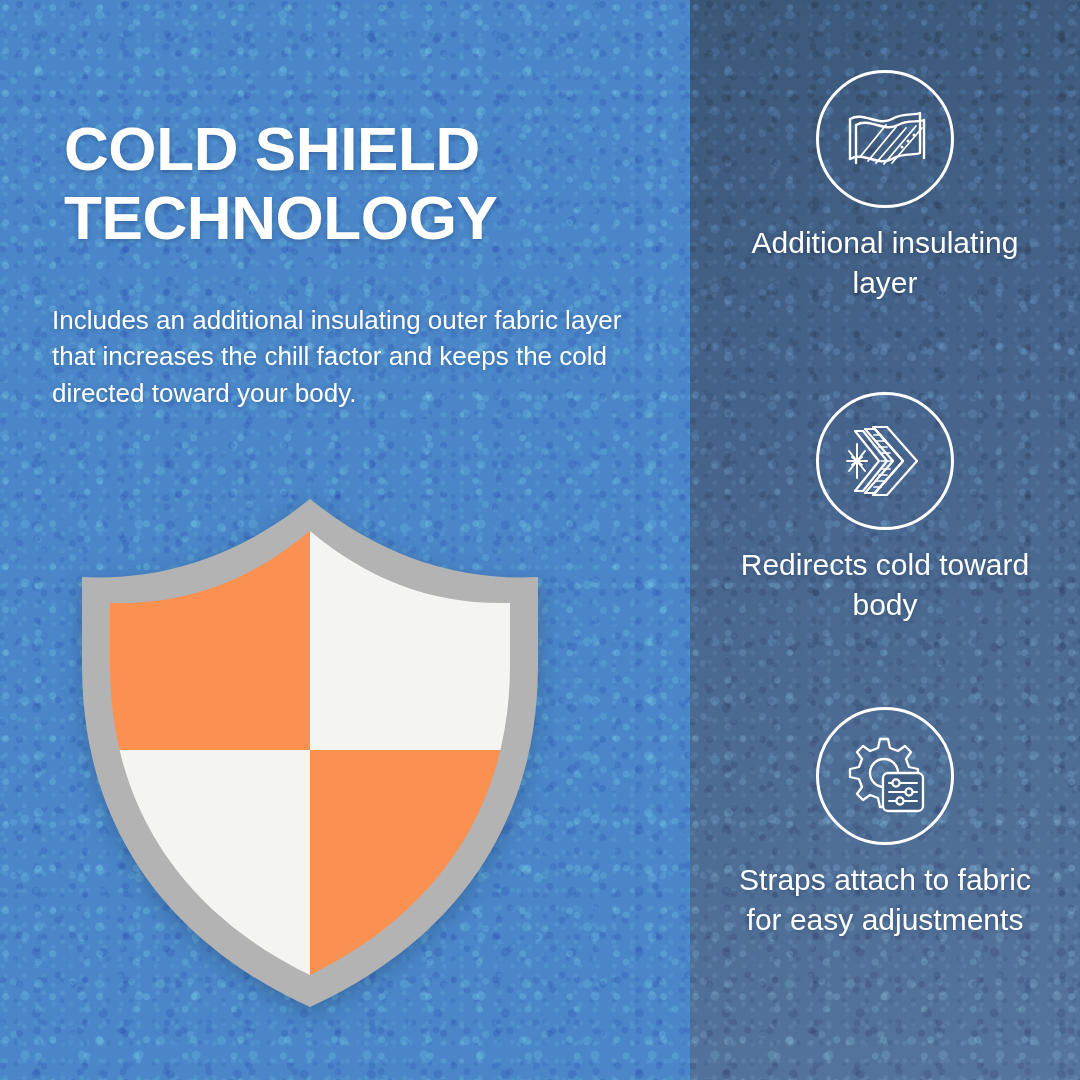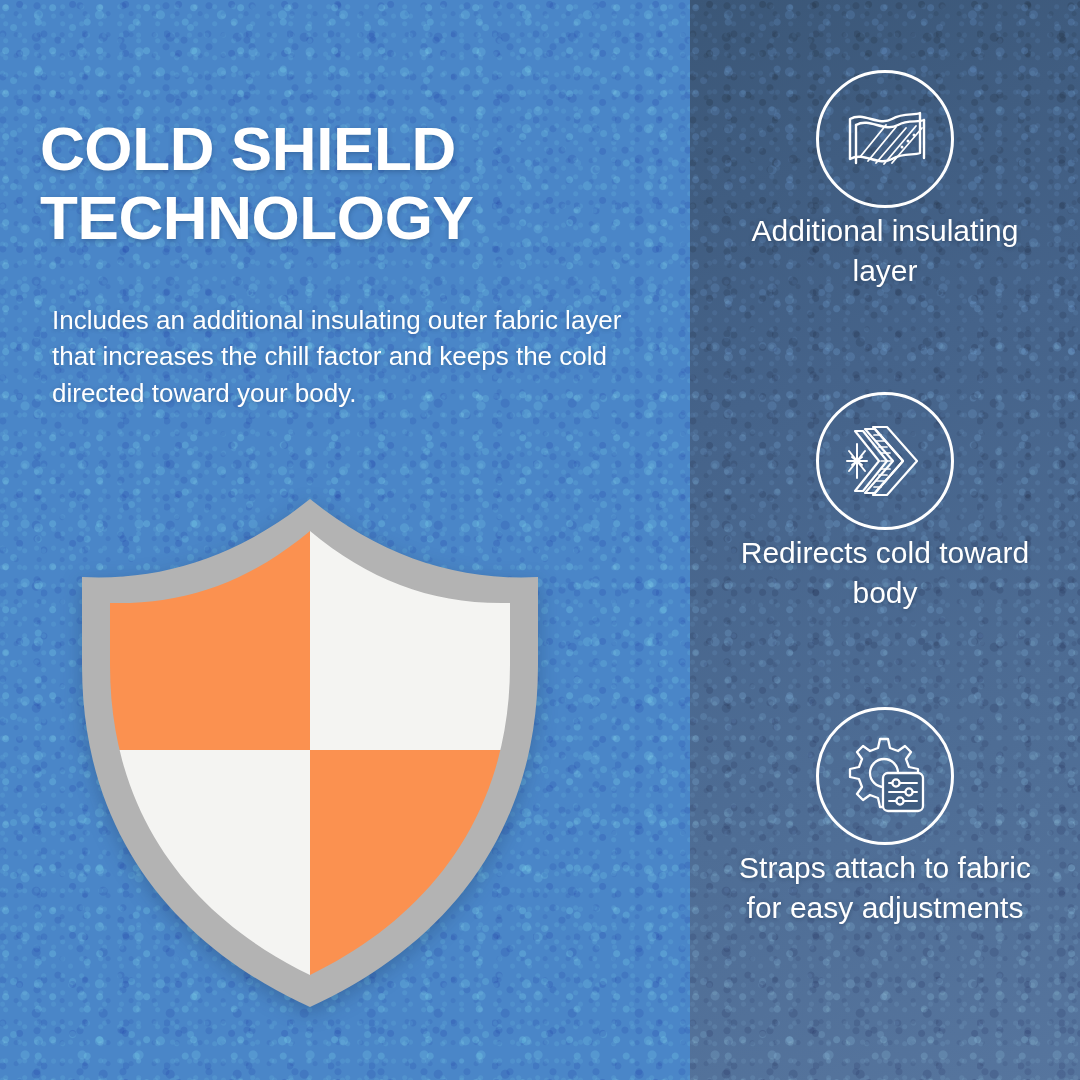--- a/index.html
+++ b/index.html
@@ -38,21 +38,21 @@
     background-image:
       radial-gradient(circle at 30% 40%, rgba(255,255,255,.13) 0 2px, transparent 3px),
       radial-gradient(circle at 70% 65%, rgba(0,0,0,.11) 0 2px, transparent 3px),
       radial-gradient(circle at 15% 85%, rgba(255,255,255,.11) 0 2px, transparent 3px);
     background-size:19px 17px,23px 21px,17px 19px;
     opacity:.75;mix-blend-mode:overlay;
   }
 
   
   #headline{
-    position:absolute;left:40px;top:72px;width:600px;
+    position:absolute;left:64px;top:72px;width:600px;
     color:#fff;font-size:62px;line-height:1.12;font-weight:700;
     letter-spacing:-.4px;text-transform:uppercase;
     text-shadow:0 2px 5px rgba(16,44,78,.30);
   }
   #body-copy{
     position:absolute;left:52px;top:276px;width:575px;
     color:#fff;font-size:26px;line-height:1.40;font-weight:400;
     text-shadow:0 1px 4px rgba(16,44,78,.30);
   }
   #shield-wrap{position:absolute;left:70px;top:485px;width:480px;height:530px;}
@@ -65,21 +65,21 @@
   #feature-1{top:392px;}
   #feature-2{top:707px;}
 
   .icon-circle{
     width:138px;height:138px;margin:0 auto;border-radius:50%;
     border:3px solid #ffffff;box-sizing:border-box;
     display:flex;align-items:center;justify-content:center;
   }
   .icon-circle svg{display:block;}
   .feature-label{
-    margin-top:3px;color:#ffffff;font-size:30px;line-height:1.33;
+    margin-top:15px;color:#ffffff;font-size:30px;line-height:1.33;
     font-weight:400;padding:0 44px;
     text-shadow:0 1px 4px rgba(10,28,52,.35);
   }
 </style>
 </head>
 <body>
 
 <div id="stage">
 
   <div class="panel" id="left-panel">

